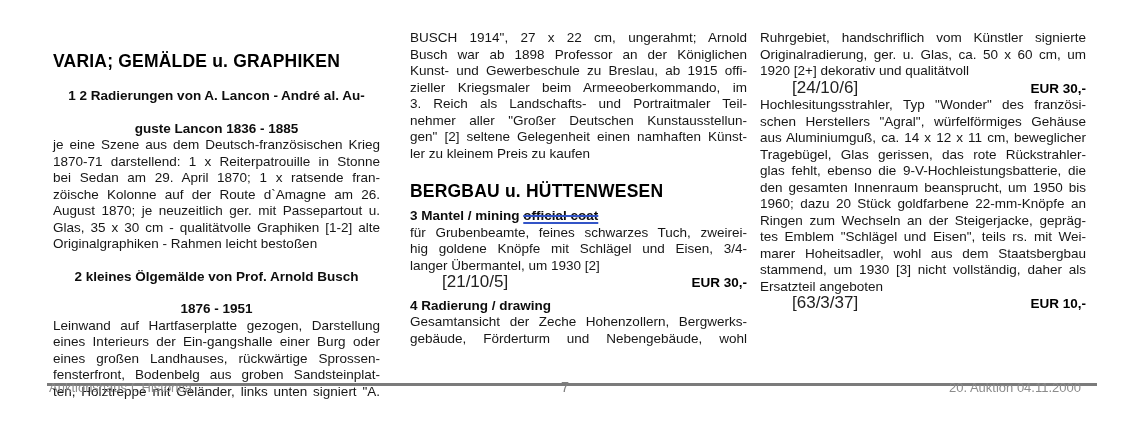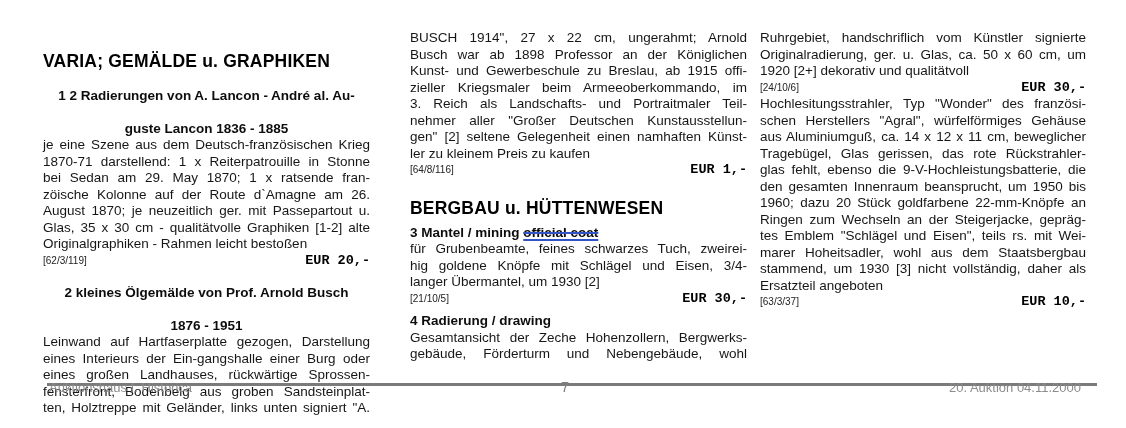--- a/index.html
+++ b/index.html
@@ -8,21 +8,21 @@
     width: 1126px; height: 428px;
     position: relative; overflow: hidden;
     font-family: "Liberation Sans", sans-serif;
     color: #161616;
     -webkit-font-smoothing: antialiased;
   }
   .col {
     position: absolute; top: 30px;
     font-size: 13.5px; line-height: 16.5px;
   }
-  #col1 { left: 43px;  width: 327px; }
+  #col1 { left: 53px;  width: 327px; }
   #col2 { left: 410px; width: 337px; }
   #col3 { left: 760px; width: 326px; }
 
   .section-heading {
     font-size: 17.5px; line-height: 22px;
     font-weight: 700; color: #000;
     letter-spacing: 0.2px;
     text-align: left;
   }
   #col1 .section-heading { margin: 20px 0 9px 0; }
@@ -31,22 +31,22 @@
   .lot-title { font-weight: 700; margin-top: 6px; color: #0d0d0d; }
   .lot-title .line { text-align: center; margin-top: 16px; }
 
   .para .line { text-align: justify; text-align-last: justify; }
   .para .line:last-child { text-align-last: left; }
   .para.cont .line:last-child { text-align-last: justify; }
 
   .ref-row {
     display: flex; justify-content: space-between; align-items: baseline;
   }
-  .ref { font-size: 10px; color: #222; }
-  .price { font-size: 13.5px; font-weight: 700; color: #000; font-family: Liberation Mono, monospace; }
+  .ref { font-size: 17px; color: #222; margin-left: 32px; }
+  .price { font-size: 13.5px; font-weight: 700; color: #000; }
 
   .struck {
     text-decoration-line: line-through underline;
     text-decoration-color: #3354c7;
     text-decoration-thickness: 2px;
     text-underline-offset: 2px;
   }
 
   .footer-rule {
     position: absolute; left: 47px; top: 383px;
@@ -69,30 +69,26 @@
 <div class="col" id="col1">
   <div class="section-heading">VARIA; GEMÄLDE u. GRAPHIKEN</div>
 
   <div class="lot-title">
       <div class="line">1 2 Radierungen von A. Lancon - André al. Au-</div>
       <div class="line">guste Lancon 1836 - 1885</div>
     </div>
   <div class="para">
       <div class="line">je eine Szene aus dem Deutsch-französischen Krieg</div>
       <div class="line">1870-71 darstellend: 1 x Reiterpatrouille in Stonne</div>
-      <div class="line">bei Sedan am 29. May 1870; 1 x ratsende fran-</div>
+      <div class="line">bei Sedan am 29. April 1870; 1 x ratsende fran-</div>
       <div class="line">zöische Kolonne auf der Route d`Amagne am 26.</div>
       <div class="line">August 1870; je neuzeitlich ger. mit Passepartout u.</div>
       <div class="line">Glas, 35 x 30 cm - qualitätvolle Graphiken [1-2] alte</div>
       <div class="line">Originalgraphiken - Rahmen leicht bestoßen</div>
     </div>
-  <div class="ref-row">
-    <span class="ref">[62/3/119]</span>
-    <span class="price">EUR 20,-</span>
-  </div>
 
   <div class="lot-title">
       <div class="line">2 kleines Ölgemälde von Prof. Arnold Busch</div>
       <div class="line">1876 - 1951</div>
     </div>
   <div class="para cont">
       <div class="line">Leinwand auf Hartfaserplatte gezogen, Darstellung</div>
       <div class="line">eines Interieurs der Ein-gangshalle einer Burg oder</div>
       <div class="line">eines großen Landhauses, rückwärtige Sprossen-</div>
       <div class="line">fensterfront, Bodenbelg aus groben Sandsteinplat-</div>
@@ -104,24 +100,20 @@
   <div class="para">
       <div class="line">BUSCH 1914", 27 x 22 cm, ungerahmt; Arnold</div>
       <div class="line">Busch war ab 1898 Professor an der Königlichen</div>
       <div class="line">Kunst- und Gewerbeschule zu Breslau, ab 1915 offi-</div>
       <div class="line">zieller Kriegsmaler beim Armeeoberkommando, im</div>
       <div class="line">3. Reich als Landschafts- und Portraitmaler Teil-</div>
       <div class="line">nehmer aller "Großer Deutschen Kunstausstellun-</div>
       <div class="line">gen" [2] seltene Gelegenheit einen namhaften Künst-</div>
       <div class="line">ler zu kleinem Preis zu kaufen</div>
     </div>
-  <div class="ref-row">
-    <span class="ref">[64/8/116]</span>
-    <span class="price">EUR 1,-</span>
-  </div>
 
   <div class="section-heading">BERGBAU u. HÜTTENWESEN</div>
 
   <div class="lot-title"><span>3 Mantel / mining </span><span class="struck">official coat</span></div>
   <div class="para">
       <div class="line">für Grubenbeamte, feines schwarzes Tuch, zweirei-</div>
       <div class="line">hig goldene Knöpfe mit Schlägel und Eisen, 3/4-</div>
       <div class="line">langer Übermantel, um 1930 [2]</div>
     </div>
   <div class="ref-row">

